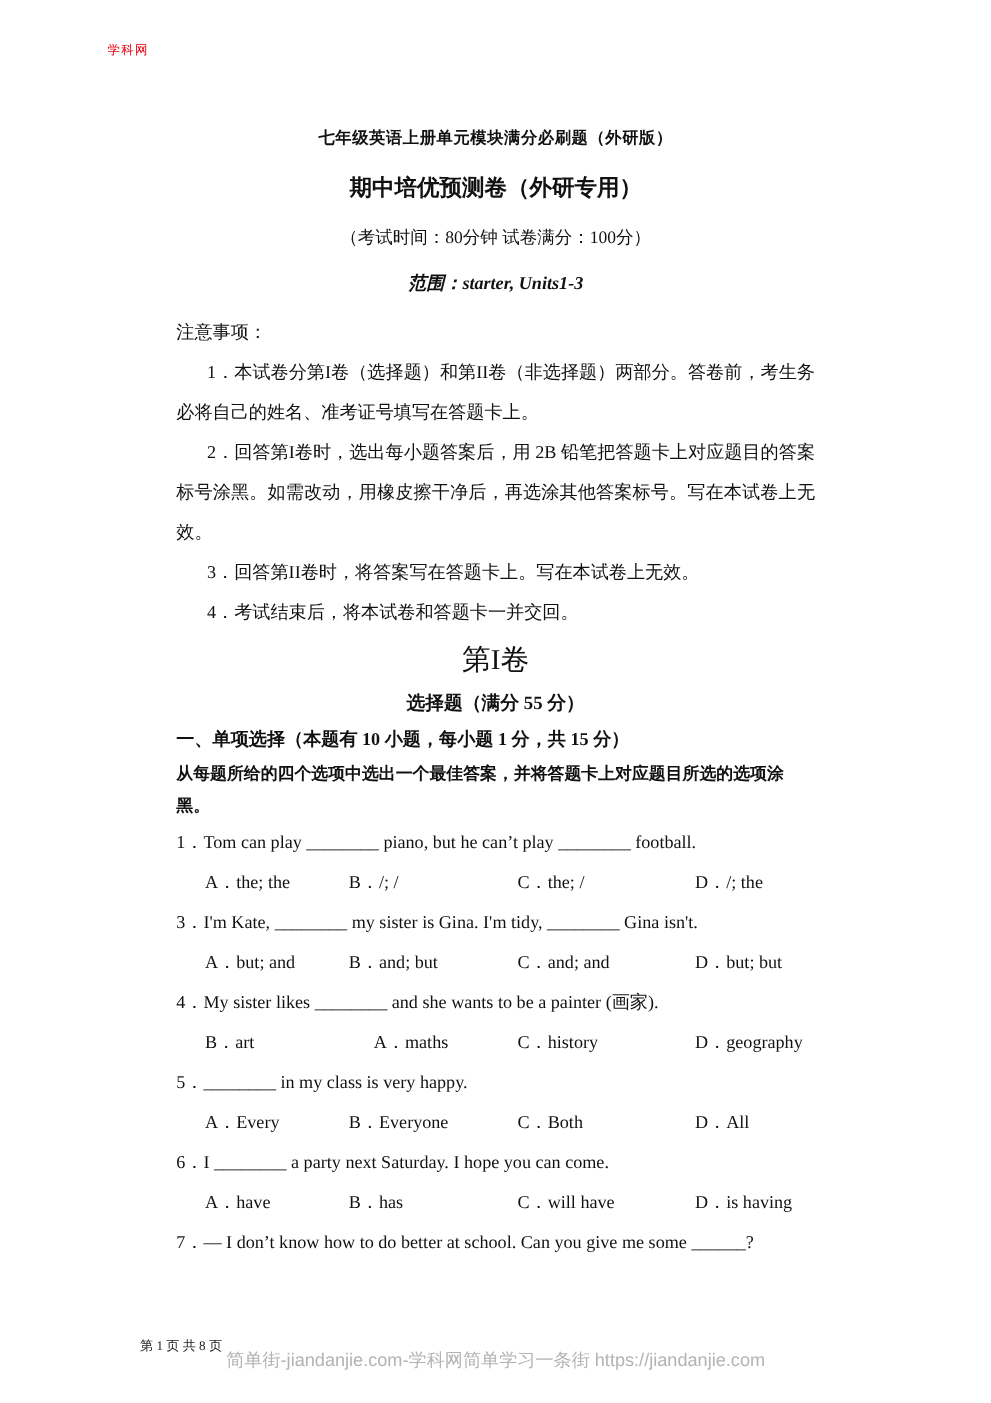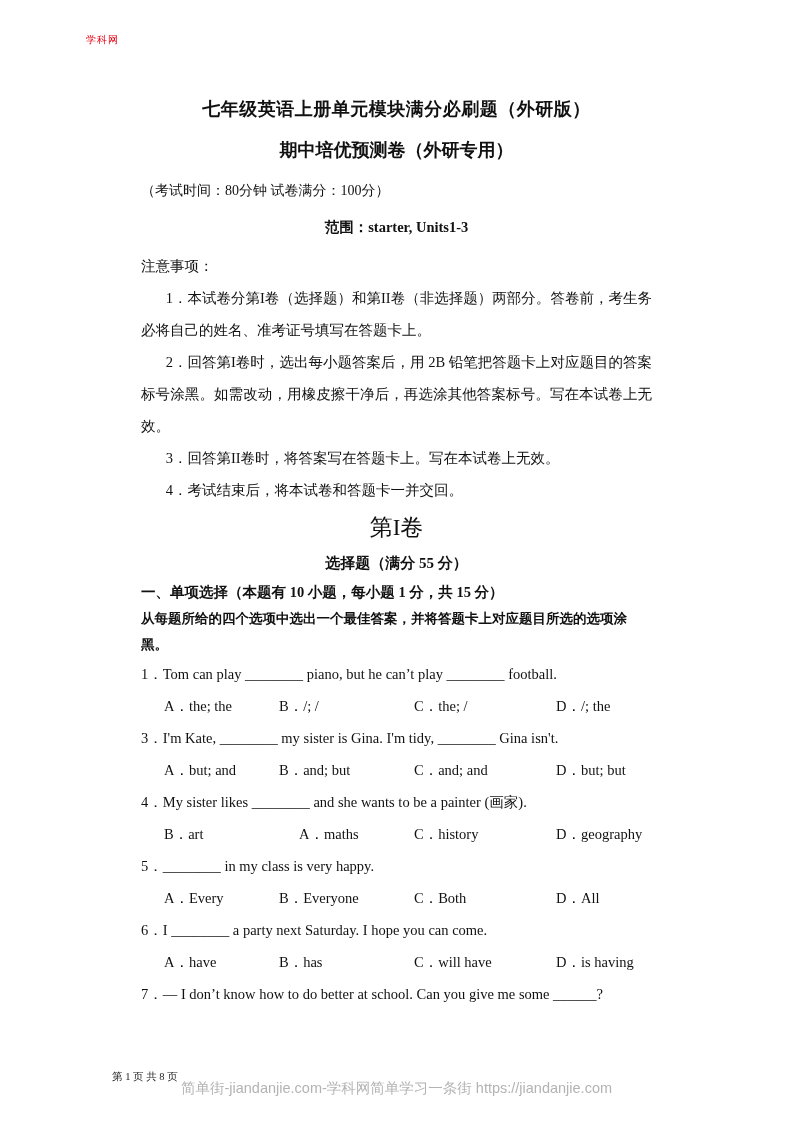--- a/index.html
+++ b/index.html
@@ -24,45 +24,46 @@
     font-size: 10px;
     color: #e60012;
     font-family: "Liberation Sans", sans-serif;
     letter-spacing: 1px;
   }
   .content {
     padding: 96px 72px 0 72px;
   }
   .title {
     margin: 0;
-    font-size: 18px;
+    font-size: 13px;
     font-weight: bold;
     text-align: center;
     line-height: 27px;
     letter-spacing: 0.5px;
   }
   .subtitle {
     margin: 15px 0 0 0;
     font-size: 18px;
     font-weight: bold;
     text-align: center;
     line-height: 25px;
   }
   .exam-info {
     margin-top: 18px;
     font-size: 14px;
-    text-align: left;
+    text-align: center;
     line-height: 20px;
   }
   .scope {
     margin-top: 16px;
     font-size: 14.5px;
     font-weight: bold;
     text-align: center;
     line-height: 20px;
+    font-style: italic;
   }
   .notes-title {
     margin-top: 13px;
     font-size: 14.5px;
     line-height: 32px;
   }
   .note {
     margin: 0;
     font-size: 14.5px;
     line-height: 32px;

